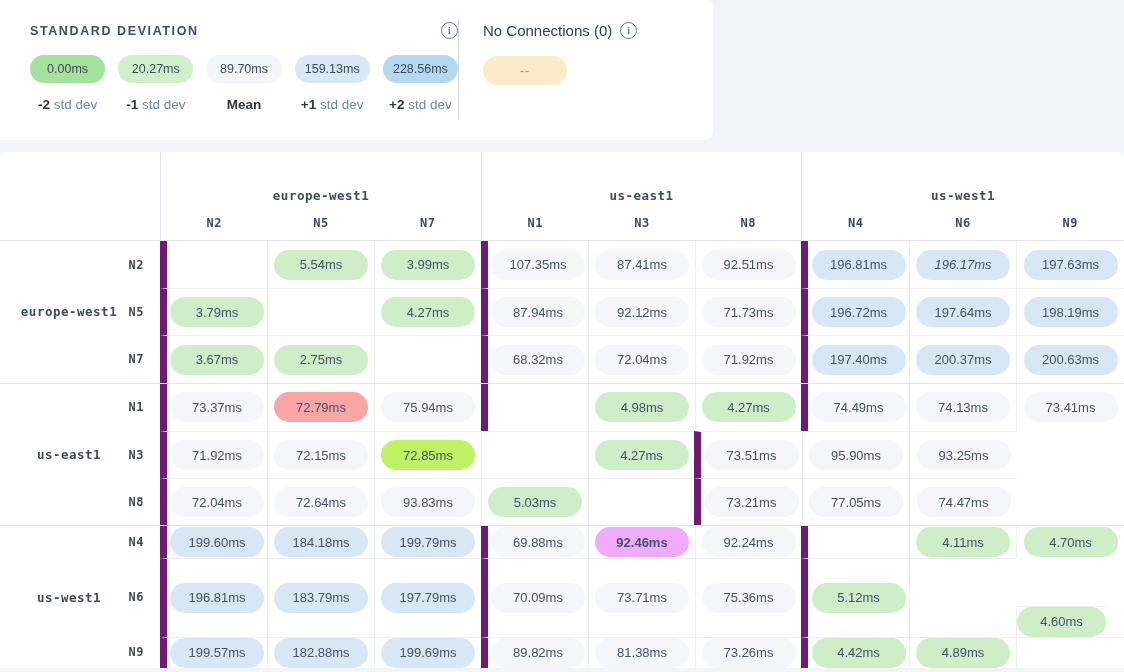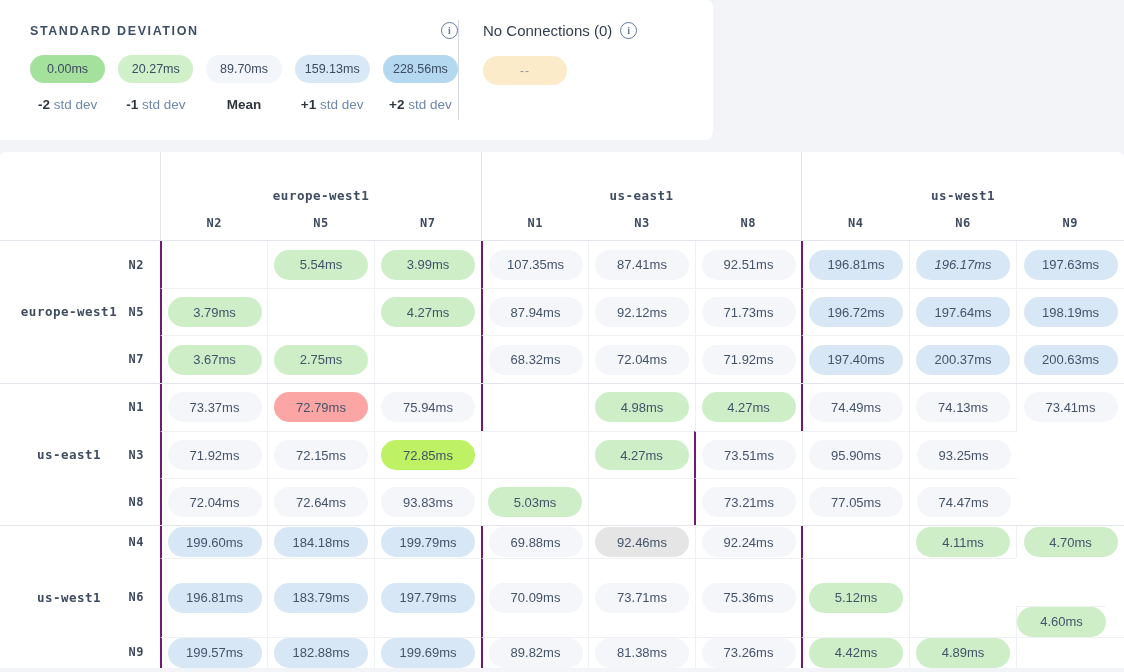--- a/index.html
+++ b/index.html
@@ -100,21 +100,21 @@
     display:flex; align-items:center; justify-content:flex-end;
     padding-right:16px;
     font-family:"DejaVu Sans Mono", monospace;
     font-weight:bold; font-size:12px; letter-spacing:0.5px;
     color:#3e4b61;
   }
   .tcell {
     display:flex; align-items:center; justify-content:center;
     border-left:1px solid #eef0f4;
   }
-  .tcell.gstart { border-left:2px solid #701a75; }
+  .tcell.gstart { border-left:7px solid #701a75; }
   .trow.inner .tcell { border-top:1px solid #eef0f4; }
   .cell-pill {
     width:94px; height:30px; border-radius:15px;
     display:flex; align-items:center; justify-content:center;
     font-size:13px; color:#44536a; cursor:pointer;
   }
 </style>
 </head>
 <body>
 
@@ -356,21 +356,21 @@
           <div class="tcell" style="width: 107px;">
             <span class="cell-pill" style="background: rgb(215, 231, 245);">184.18ms</span>
           </div>
           <div class="tcell" style="width: 107px;">
             <span class="cell-pill" style="background: rgb(215, 231, 245);">199.79ms</span>
           </div>
           <div class="tcell gstart" style="width: 107px;">
             <span class="cell-pill" style="background: rgb(244, 246, 250);">69.88ms</span>
           </div>
           <div class="tcell" style="width: 107px;">
-            <span class="cell-pill" style="background: #e5e5e5;">92.46ms</span>
+            <span class="cell-pill" style="background: #f0abfc; font-weight: bold;">92.46ms</span>
           </div>
           <div class="tcell" style="width: 106px;">
             <span class="cell-pill" style="background: rgb(244, 246, 250);">92.24ms</span>
           </div>
           <div class="tcell gstart" style="width: 108px;"></div>
           <div class="tcell" style="width: 107px;">
             <span class="cell-pill" style="background: rgb(206, 238, 200);">4.11ms</span>
           </div>
           <div class="tcell" style="width: 108px;">
             <span class="cell-pill" style="background: rgb(206, 238, 200);">4.70ms</span>

